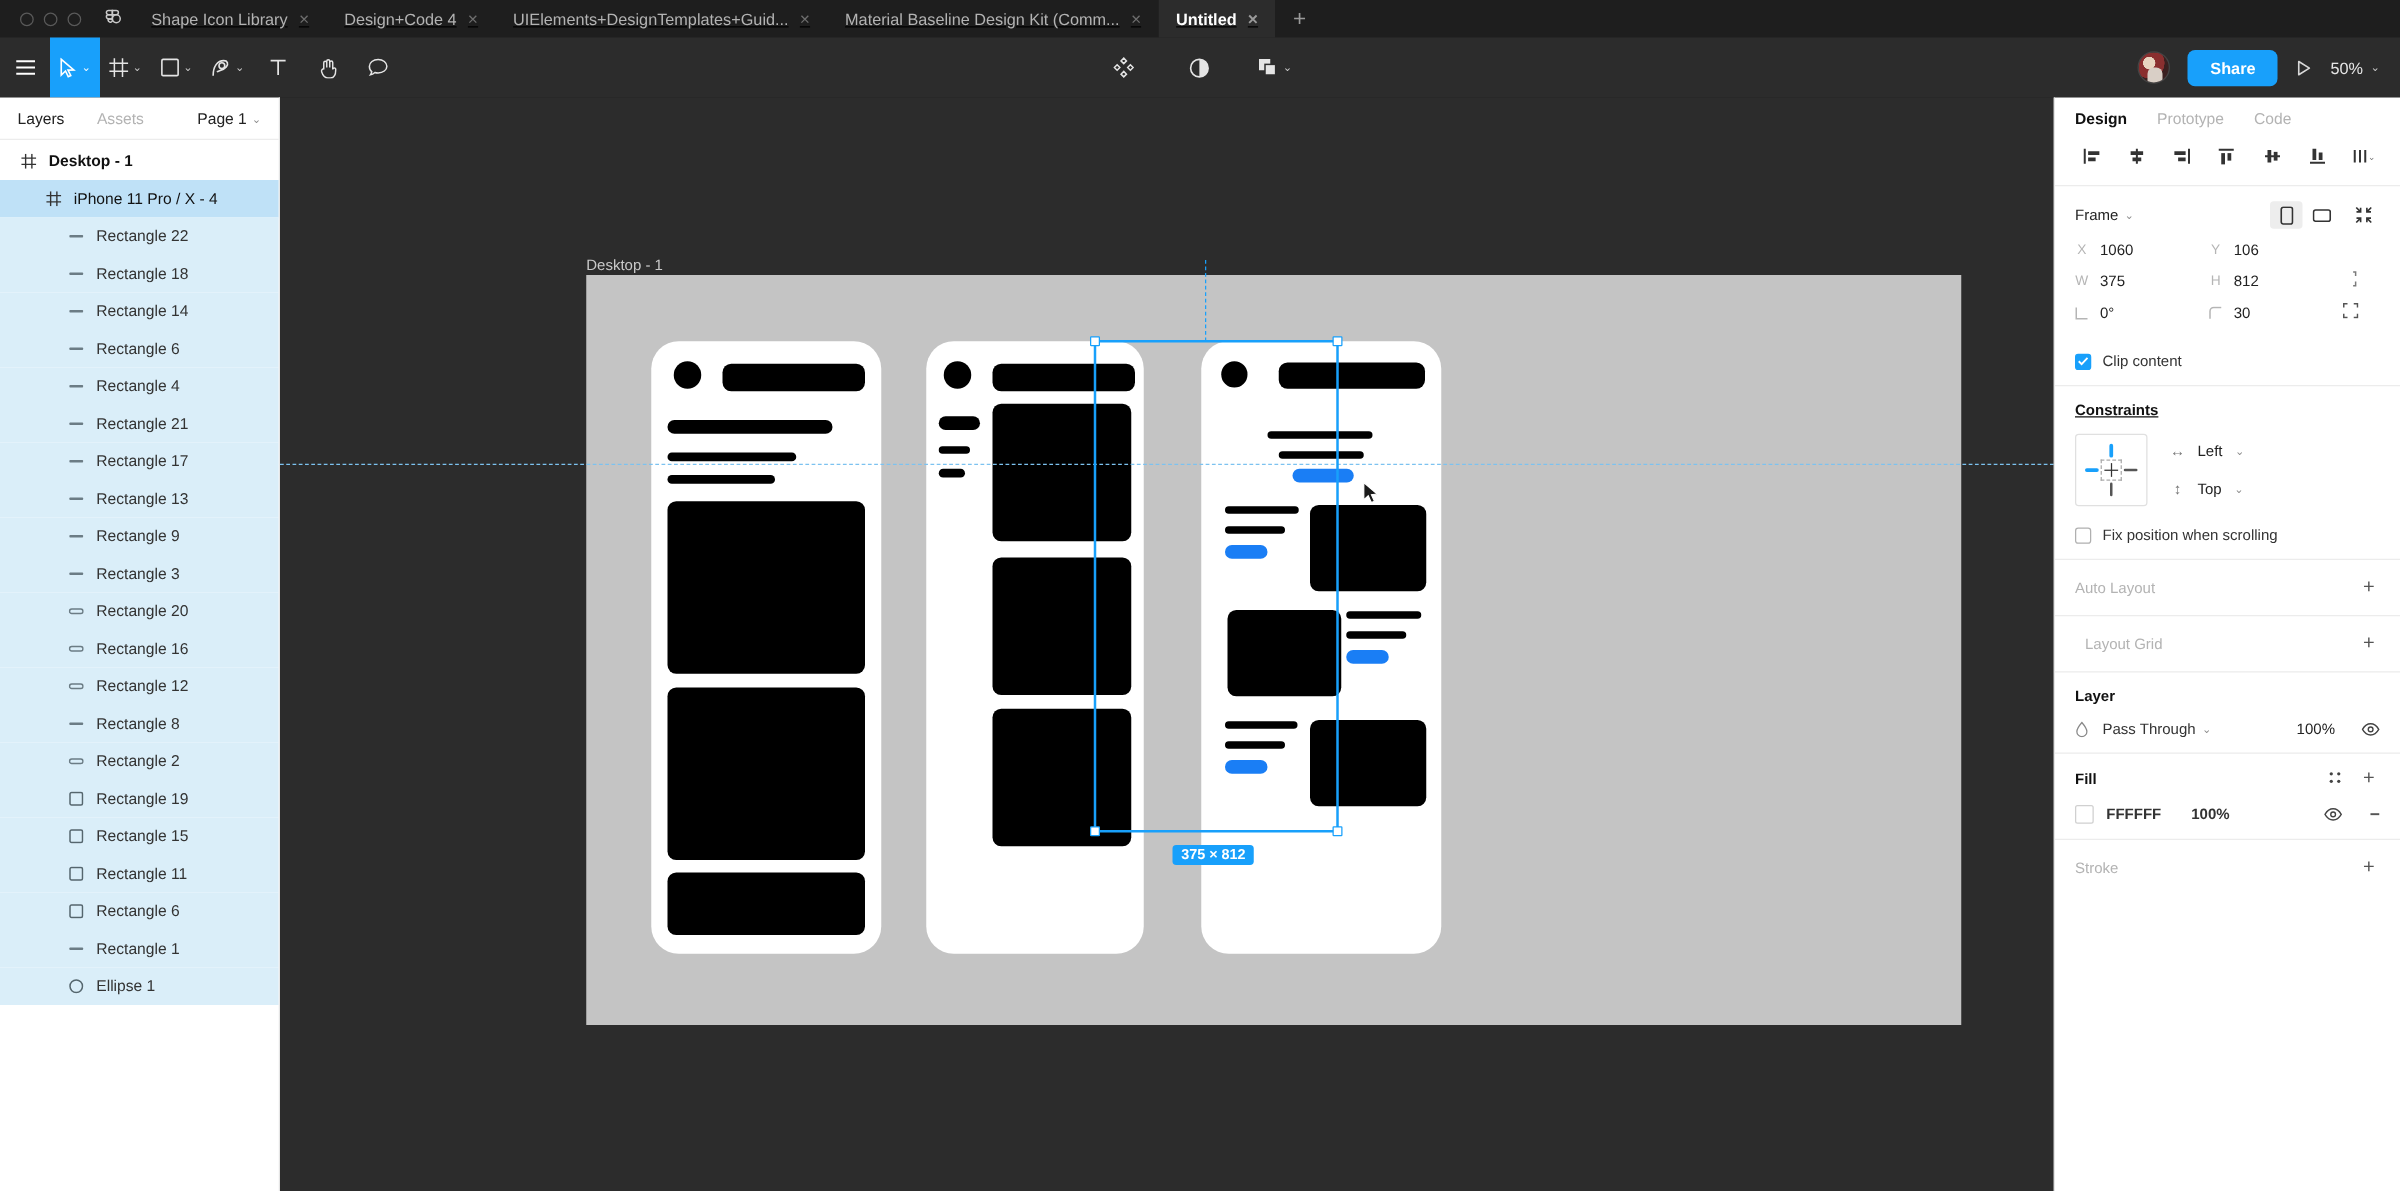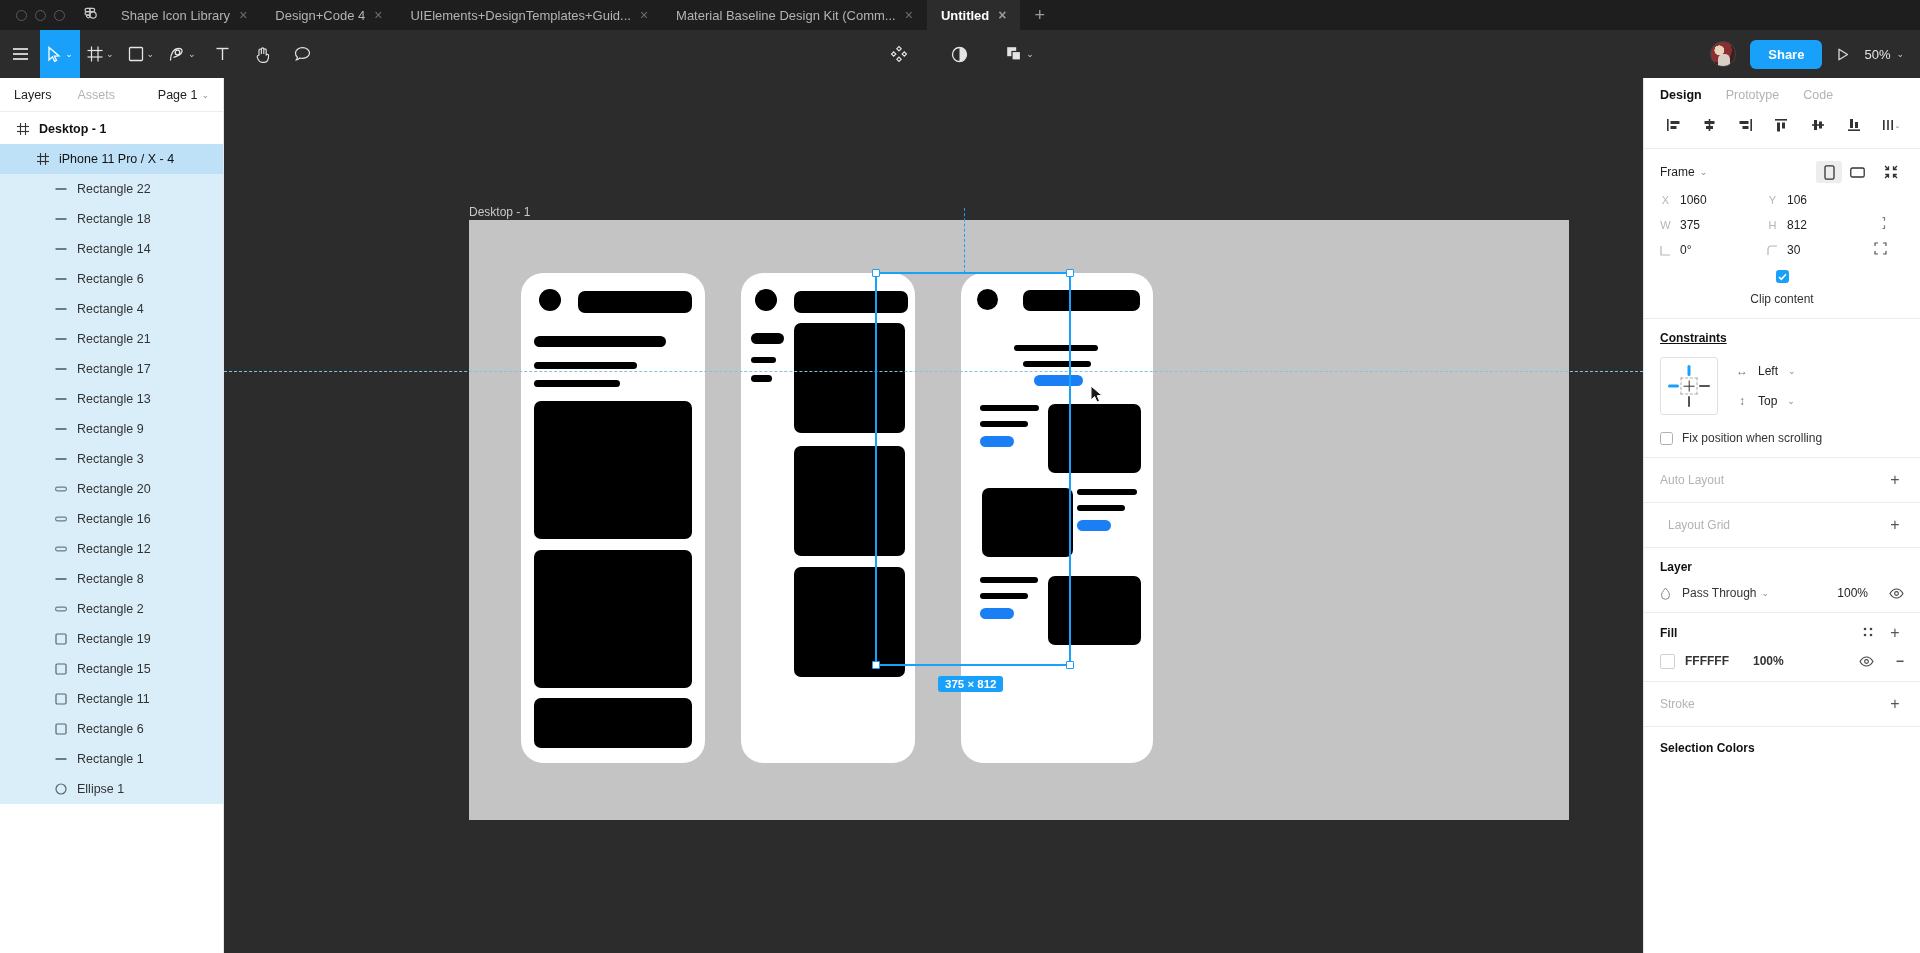--- a/index.html
+++ b/index.html
@@ -185,21 +185,21 @@
       <svg width="14" height="20" viewBox="0 0 14 20">
         <g fill="none" stroke="#c9c9c9" stroke-width="1.2">
           <circle cx="10" cy="10" r="3.2"></circle>
           <path d="M3.8 3.3h3.1v3.4H3.8a1.7 1.7 0 0 1 0-3.4z"></path>
           <path d="M6.9 3.3h3.1a1.7 1.7 0 0 1 0 3.4H6.9z"></path>
           <path d="M3.8 6.7h3.1v3.4H3.8a1.7 1.7 0 0 1 0-3.4z"></path>
           <path d="M3.8 10.1h3.1v1.7a1.7 1.7 0 1 1-3.1-1.7z"></path>
         </g>
       </svg>
     </div>
-    <div id="tabs-host" style="display:flex; align-items:stretch;">
+    <div id="tabs-host" style="display:flex; align-items:stretch;text-decoration:underline;">
         <div class="tab">
           <span>Shape Icon Library</span>
           <span class="x">×</span>
         </div>
         <div class="tab">
           <span>Design+Code 4</span>
           <span class="x">×</span>
         </div>
         <div class="tab">
           <span>UIElements+DesignTemplates+Guid...</span>
@@ -737,21 +737,21 @@
           <svg width="13" height="13" viewBox="0 0 13 13">
               <g fill="none" stroke="#555" stroke-width="1.2">
             <path d="M1 4 V1 H4"></path>
                 <path d="M9 1 H12 V4"></path>
                 <path d="M12 9 V12 H9"></path>
                 <path d="M4 12 H1 V9"></path>
               </g>
             </svg>
         </span>
       </div>
-      <div class="chkline" style="margin-top:12px;flex-direction:column;">
+      <div class="chkline" style="margin-top:24px;">
         <span class="chk on">
           <svg width="9" height="8" viewBox="0 0 9 8">
               <path d="M1 4 L3.3 6.3 L8 1.3" fill="none" stroke="#fff" stroke-width="1.5"></path>
             </svg>
         </span>
         <span>Clip content</span>
       </div>
     </div>
 
     <div class="r-sec">
@@ -854,17 +854,14 @@
       </div>
     </div>
 
     <div class="r-sec" style="padding-top:14px;padding-bottom:14px;">
       <div class="r-head" style="margin-bottom:0;">
         <span class="r-title muted">Stroke</span>
         <span class="plus">+</span>
       </div>
     </div>
 
-    <div class="r-sec" style="padding-top:14px;padding-bottom:14px;">
-      <div class="r-title">Selection Colors</div>
-    </div>
   </div>
 </div>
 
 </body></html>

